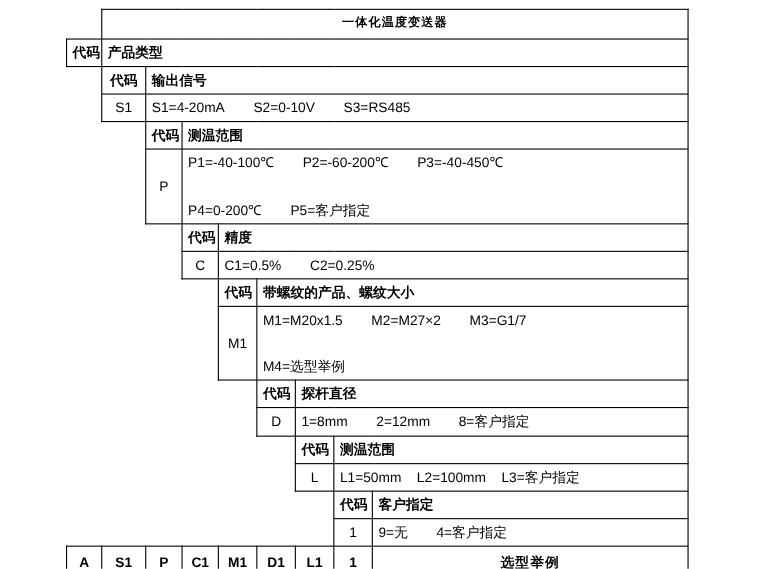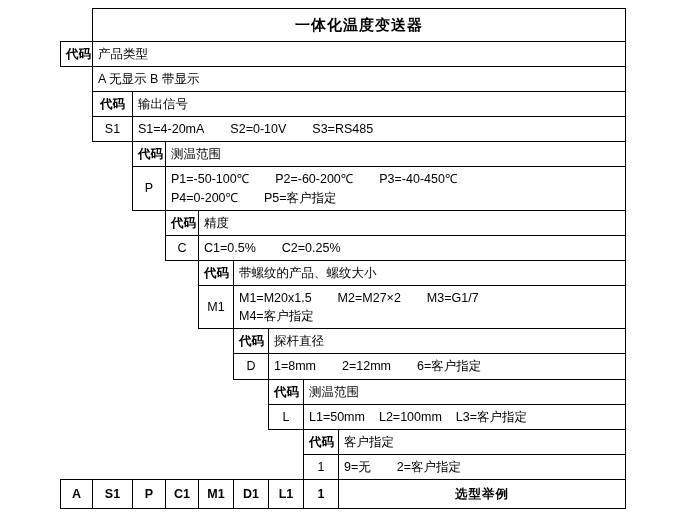--- a/index.html
+++ b/index.html
@@ -35,43 +35,44 @@
     background: #fff;
   }
   td.nb {
     border: 0 !important;
     background: transparent !important;
     padding: 0 !important;
   }
   .title-cell {
     text-align: center;
     font-weight: bold;
-    font-size: 15px;
+    font-size: 11px;
     padding: 5px 0 !important;
     letter-spacing: 1px;
   }
   .code-cell {
     text-align: center;
     font-weight: bold;
     white-space: nowrap;
     margin-top: 12px;
   }
   .val-cell {
     text-align: center;
     white-space: nowrap;
   }
   .hdr-cell {
-    font-weight: normal;
+    font-weight: bold;
     white-space: nowrap;
   }
   .desc-cell {
     white-space: nowrap;
   }
   .desc-cell .line2 {
     display: block;
+    margin-top: 24px;
   }
   .bottom-row td {
     text-align: center;
     font-weight: bold;
     height: 22px;
   }
   .bottom-example {
     text-align: center;
     font-weight: bold;
     letter-spacing: 1px;
@@ -103,24 +104,20 @@
         <tr>
       <td class="nb"></td>
       <td colspan="8" class="title-cell">一体化温度变送器</td>
     </tr>
 
     <tr>
       <td class="code-cell">代码</td>
       <td colspan="8" class="hdr-cell">产品类型</td>
     </tr>
 
-    <tr>
-      <td class="nb"></td>
-      <td colspan="8" class="desc-cell">A 无显示        B 带显示</td>
-    </tr>
 
     <tr>
       <td class="nb"></td>
       <td class="code-cell">代码</td>
       <td colspan="7" class="hdr-cell">输出信号</td>
     </tr>
 
     <tr>
       <td class="nb"></td>
       <td class="val-cell">S1</td>
@@ -134,21 +131,21 @@
       <td class="nb"></td>
       <td class="code-cell">代码</td>
       <td colspan="6" class="hdr-cell">测温范围</td>
     </tr>
 
     <tr>
       <td class="nb"></td>
       <td class="nb"></td>
       <td class="val-cell">P</td>
       <td colspan="6" class="desc-cell">
-        <span>P1=-50-100℃</span><span class="sp sp-md"></span><span>P2=-60-200℃</span><span class="sp sp-md"></span><span>P3=-40-450℃</span>
+        <span>P1=-40-100℃</span><span class="sp sp-md"></span><span>P2=-60-200℃</span><span class="sp sp-md"></span><span>P3=-40-450℃</span>
         <span class="line2">
           <span>P4=0-200℃</span><span class="sp sp-md"></span><span>P5=客户指定</span>
         </span>
       </td>
     </tr>
 
     <tr>
       <td class="nb"></td>
       <td class="nb"></td>
       <td class="nb"></td>
@@ -177,21 +174,21 @@
 
     <tr>
       <td class="nb"></td>
       <td class="nb"></td>
       <td class="nb"></td>
       <td class="nb"></td>
       <td class="val-cell">M1</td>
       <td colspan="4" class="desc-cell">
         <span>M1=M20x1.5</span><span class="sp sp-md"></span><span>M2=M27×2</span><span class="sp sp-md"></span><span>M3=G1/7</span>
         <span class="line2">
-          <span>M4=客户指定</span>
+          <span>M4=选型举例</span>
         </span>
       </td>
     </tr>
 
     <tr>
       <td class="nb"></td>
       <td class="nb"></td>
       <td class="nb"></td>
       <td class="nb"></td>
       <td class="nb"></td>
@@ -200,21 +197,21 @@
     </tr>
 
     <tr>
       <td class="nb"></td>
       <td class="nb"></td>
       <td class="nb"></td>
       <td class="nb"></td>
       <td class="nb"></td>
       <td class="val-cell">D</td>
       <td colspan="3" class="desc-cell">
-        <span>1=8mm</span><span class="sp sp-md"></span><span>2=12mm</span><span class="sp sp-md"></span><span>6=客户指定</span>
+        <span>1=8mm</span><span class="sp sp-md"></span><span>2=12mm</span><span class="sp sp-md"></span><span>8=客户指定</span>
       </td>
     </tr>
 
     <tr>
       <td class="nb"></td>
       <td class="nb"></td>
       <td class="nb"></td>
       <td class="nb"></td>
       <td class="nb"></td>
       <td class="nb"></td>
@@ -250,21 +247,21 @@
     <tr>
       <td class="nb"></td>
       <td class="nb"></td>
       <td class="nb"></td>
       <td class="nb"></td>
       <td class="nb"></td>
       <td class="nb"></td>
       <td class="nb"></td>
       <td class="val-cell">1</td>
       <td class="desc-cell">
-        <span>9=无</span><span class="sp sp-md"></span><span>2=客户指定</span>
+        <span>9=无</span><span class="sp sp-md"></span><span>4=客户指定</span>
       </td>
     </tr>
 
     <tr class="bottom-row">
       <td>A</td>
       <td>S1</td>
       <td>P</td>
       <td>C1</td>
       <td>M1</td>
       <td>D1</td>

